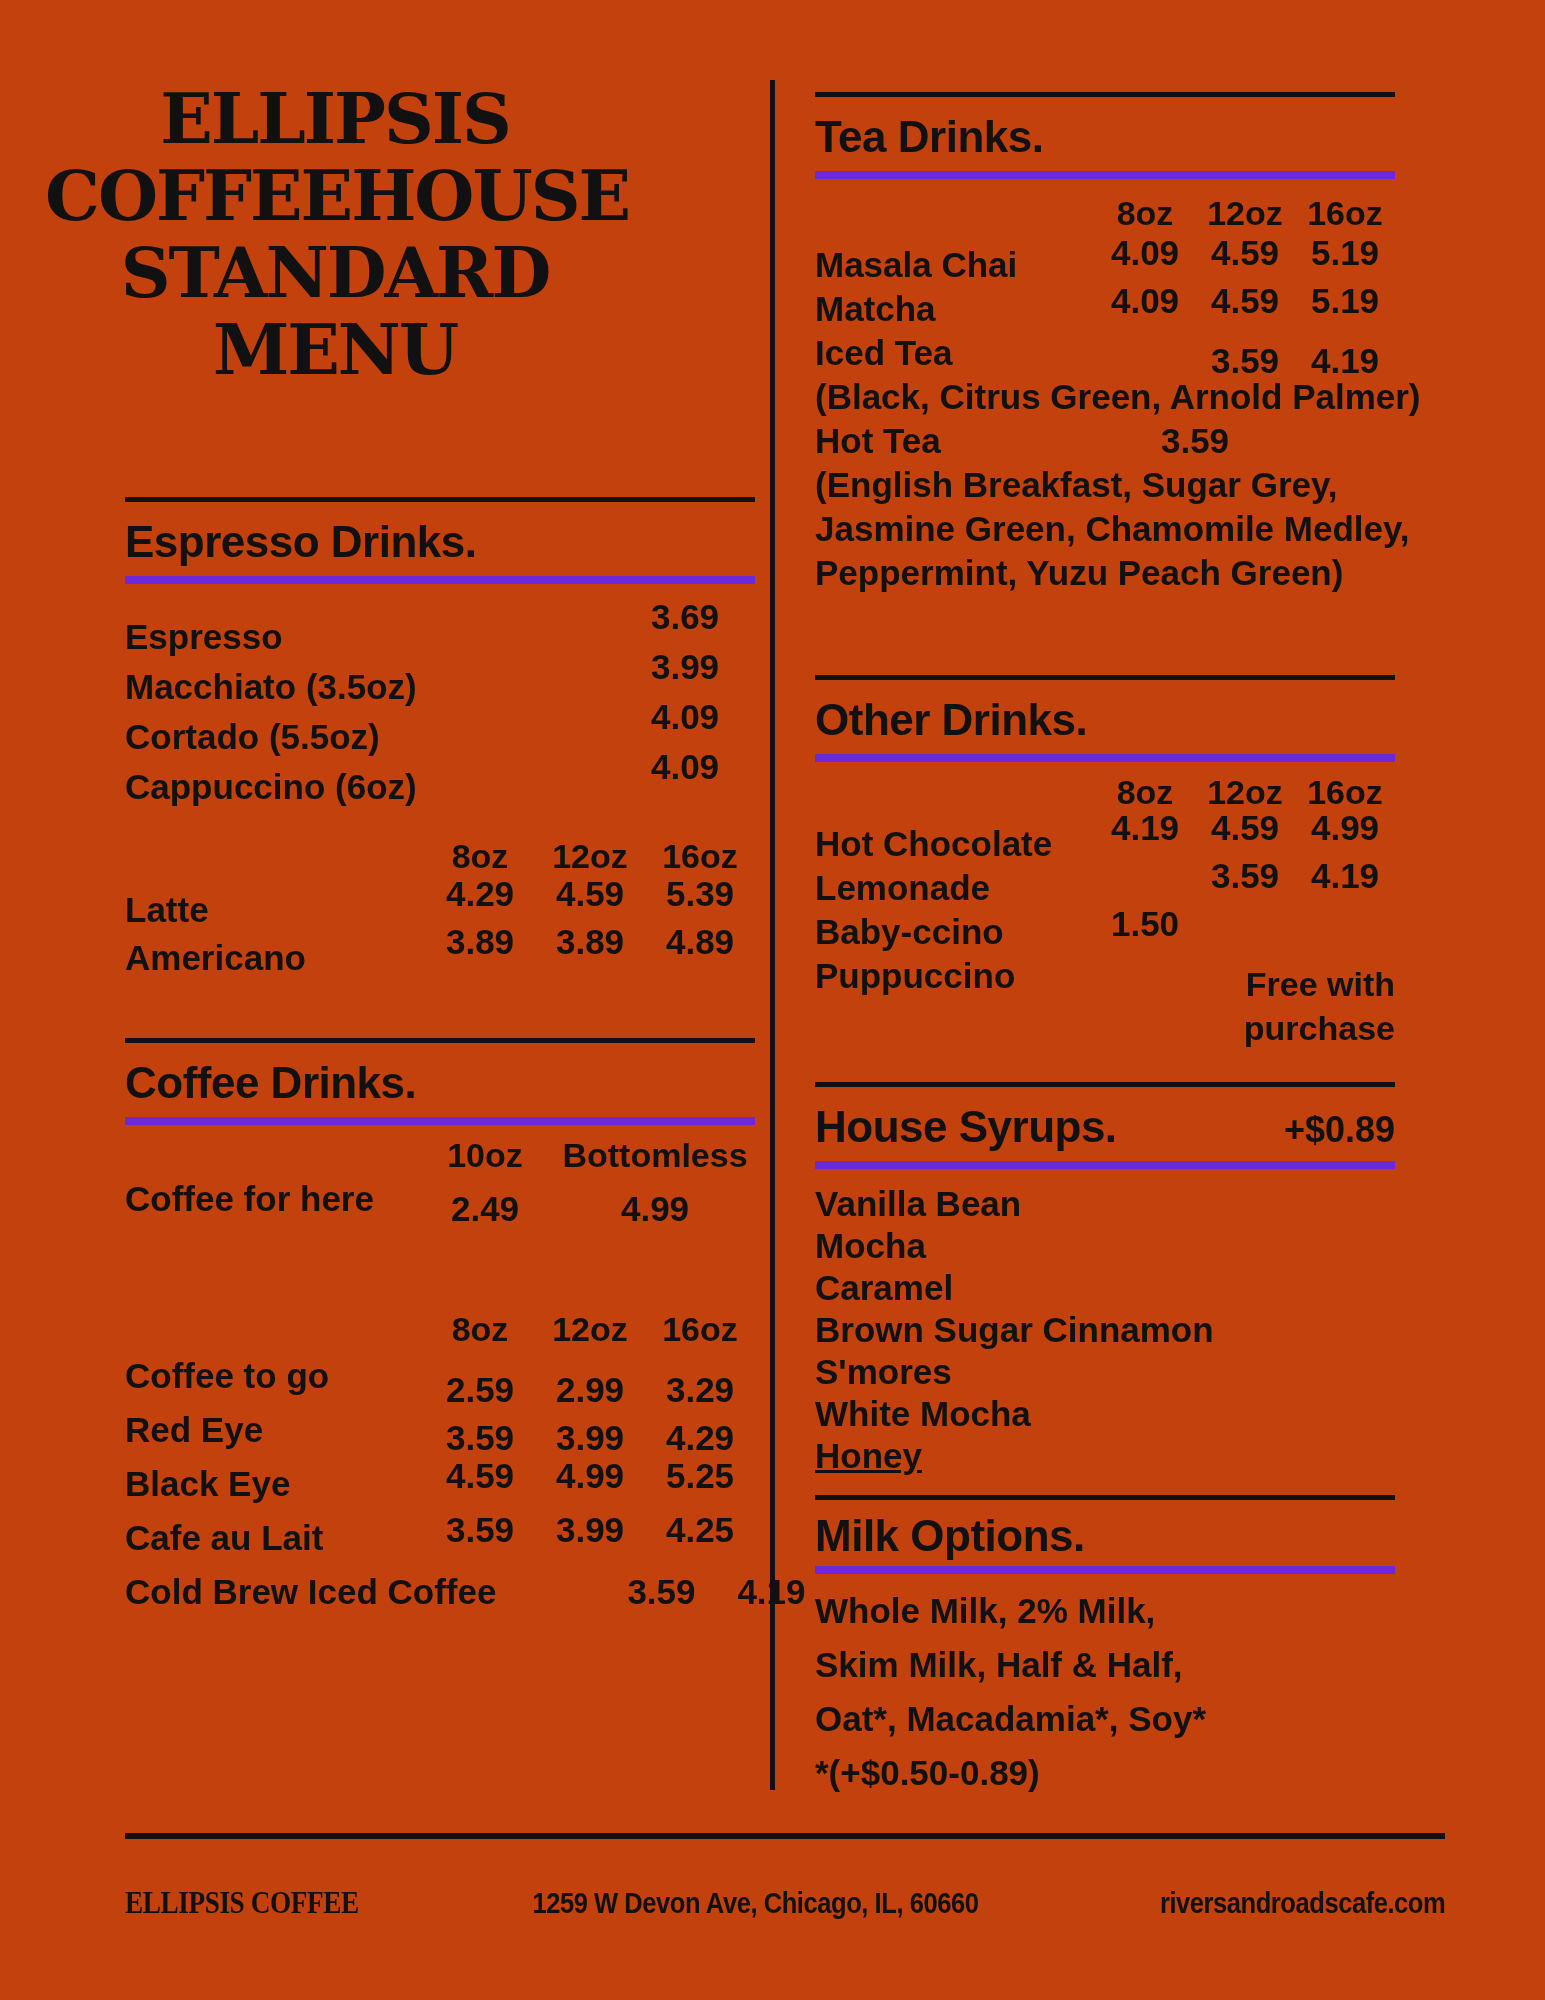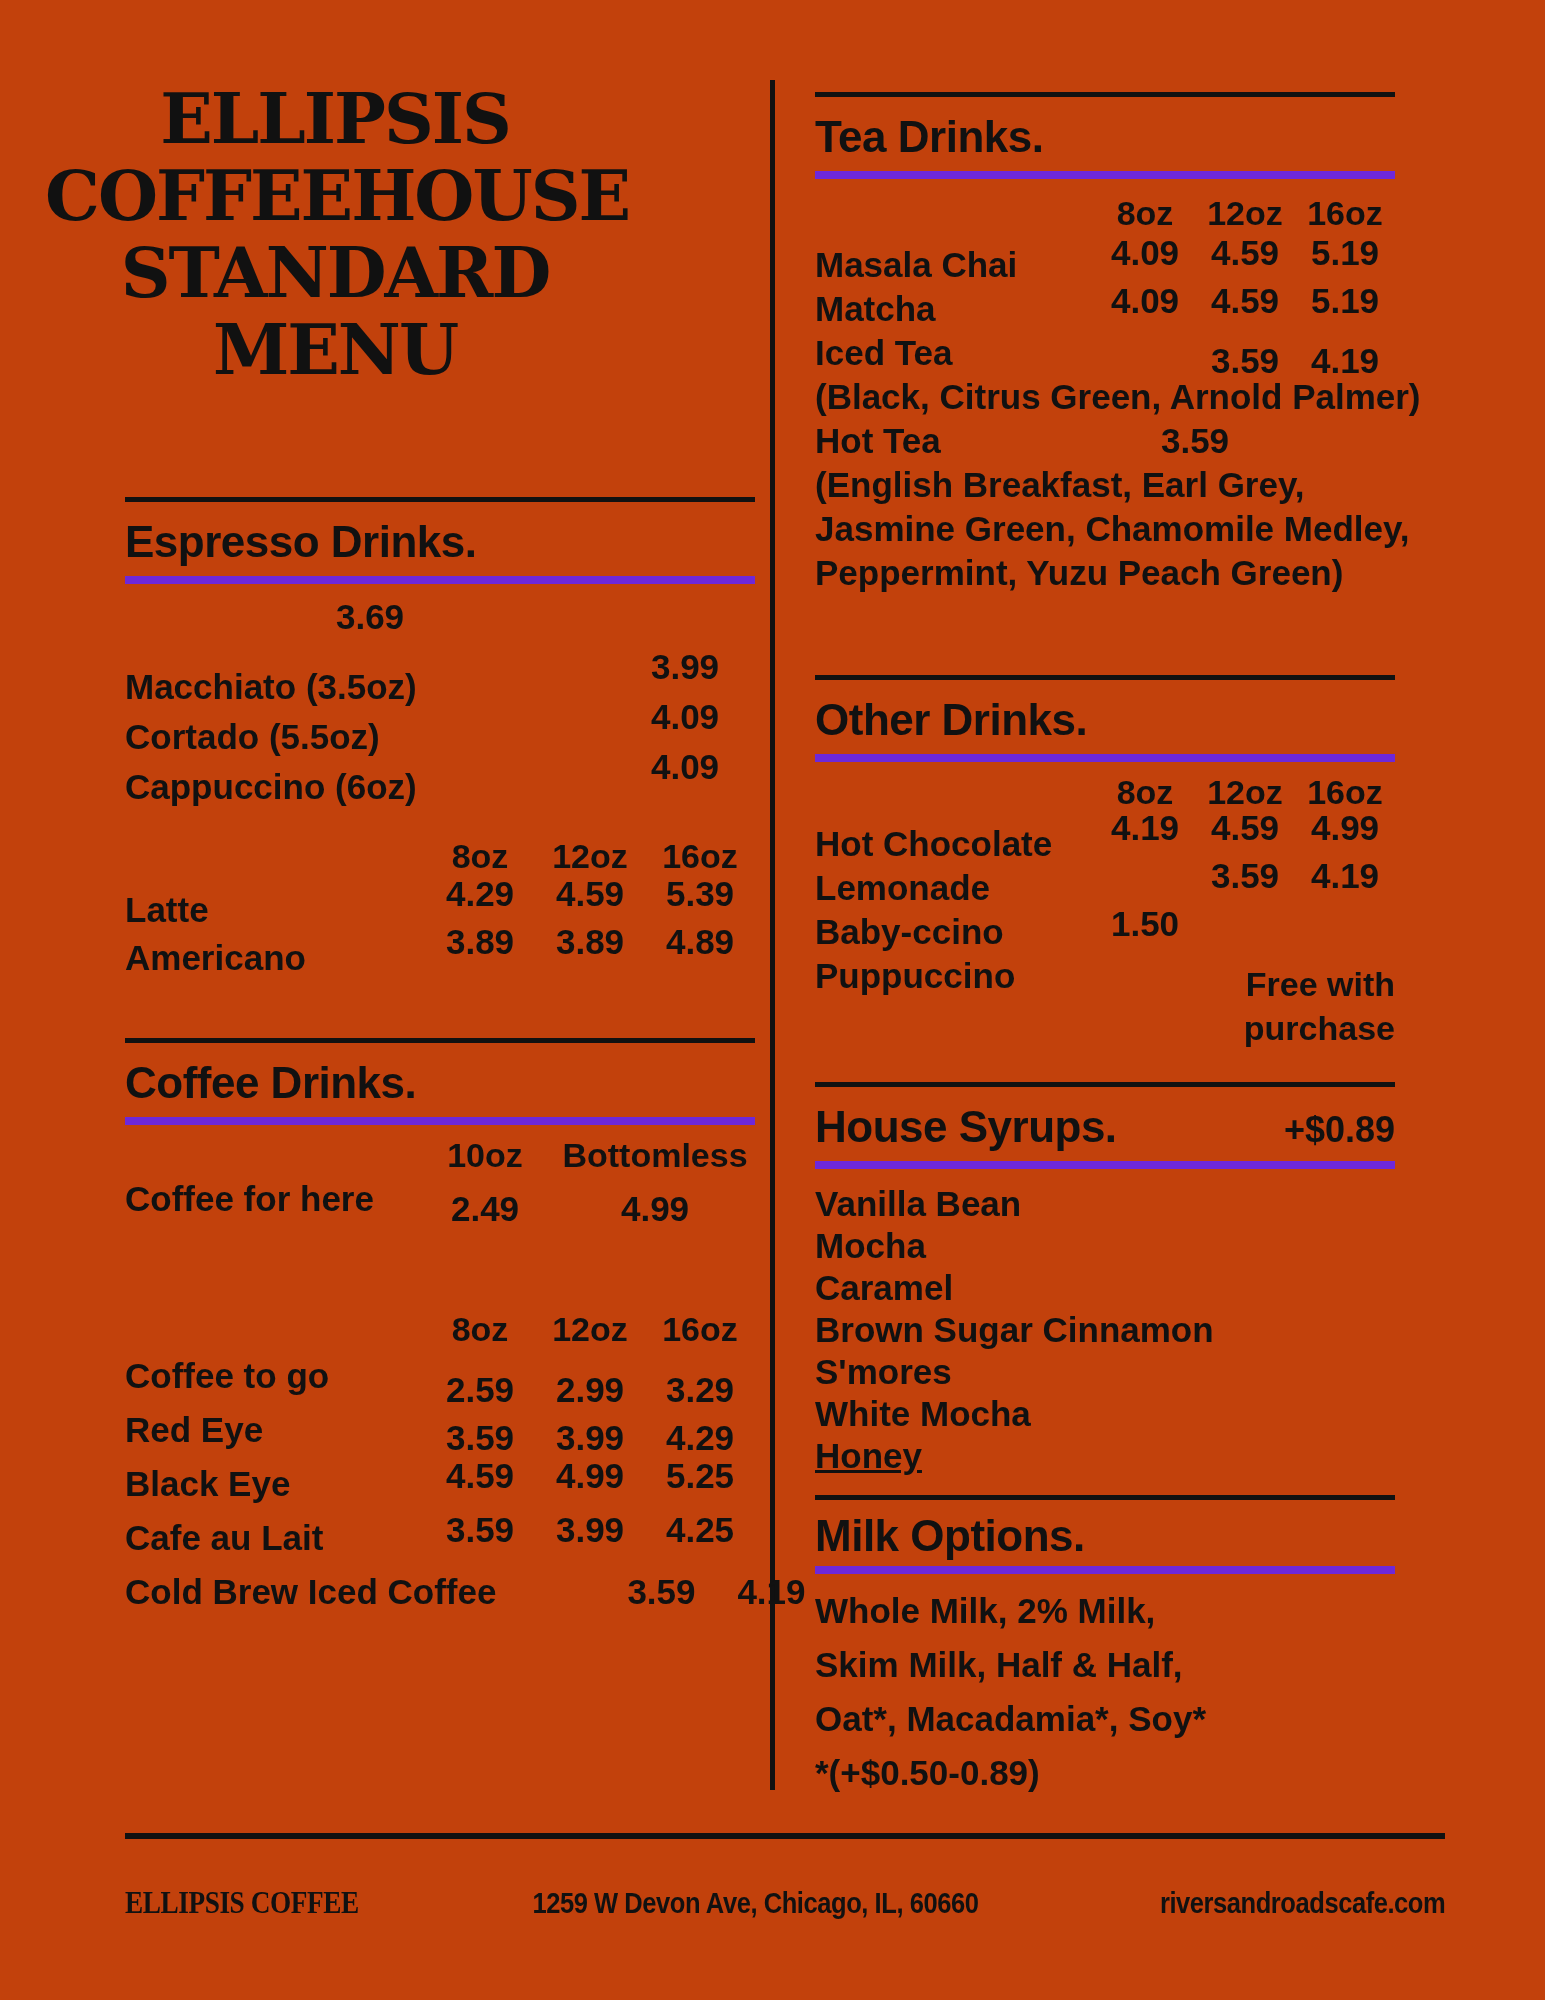--- a/index.html
+++ b/index.html
@@ -90,20 +90,21 @@
   <div class="divider"></div>
 
   <div class="col col-left">
 
     <section>
       <header class="sec-head">
         <h2>Espresso Drinks.</h2>
       </header>
       <div class="mt28">
         <div class="row r1 h50">
+          <span class="name">Espresso</span>
           <span class="cell up20">3.69</span>
         </div>
         <div class="row r1 h50">
           <span class="name">Macchiato (3.5oz)</span>
           <span class="cell up20">3.99</span>
         </div>
         <div class="row r1 h50">
           <span class="name">Cortado (5.5oz)</span>
           <span class="cell up20">4.09</span>
         </div>
@@ -216,21 +217,21 @@
         <span class="cell dn8">4.19</span>
       </div>
       <div class="row r3-tight h44">
         <span class="full">(Black, Citrus Green, Arnold Palmer)</span>
       </div>
       <div class="row r3-tight h44">
         <span class="name">Hot Tea</span>
         <span class="span-mid">3.59</span>
       </div>
       <div class="row r3-tight h44">
-        <span class="full">(English Breakfast, Earl Grey,</span>
+        <span class="full">(English Breakfast, Sugar Grey,</span>
       </div>
       <div class="row r3-tight h44">
         <span class="full">Jasmine Green, Chamomile Medley,</span>
       </div>
       <div class="row r3-tight h44">
         <span class="full">Peppermint, Yuzu Peach Green)</span>
       </div>
     </section>
 
     <section class="mt80">

